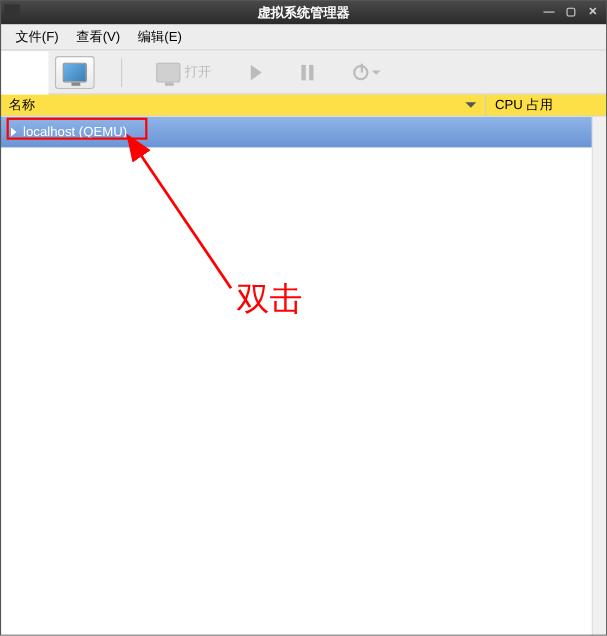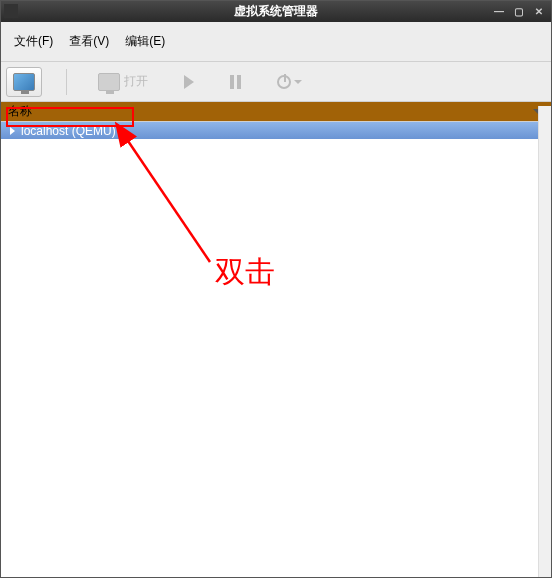--- a/index.html
+++ b/index.html
@@ -3,49 +3,49 @@
   <meta charset="utf-8">
   <style>
     * { box-sizing: border-box; margin: 0; padding: 0; }
     body { font-family: sans-serif; font-size: 12px; background: #fff; width: 552px; height: 578px; position: relative; }
     
     .titlebar { background: linear-gradient(#4a4a4a, #2a2a2a); height: 22px; display: flex; align-items: center; justify-content: center; color: #fff; font-size: 12px; font-weight: bold; position: relative; }
     .titlebar-icon { position: absolute; left: 4px; width: 14px; height: 14px; background: #333; }
     .titlebar-controls { position: absolute; right: 4px; display: flex; gap: 2px; }
     .titlebar-btn { width: 18px; height: 14px; display: flex; align-items: center; justify-content: center; color: #ccc; font-size: 10px; cursor: pointer; }
     
-    .menubar { background: #ededed; height: 40px; display: flex; align-items: center; padding: 0 6px; border-bottom: 1px solid #d0d0d0; }
+    .menubar { background: #ededed; height: 24px; display: flex; align-items: center; padding: 0 6px; border-bottom: 1px solid #d0d0d0; }
     .menu-item { padding: 3px 8px; cursor: pointer; }
     
-    .toolbar { background: #ededed; height: 40px; display: flex; align-items: center; padding: 0 6px; gap: 22px; border-bottom: 1px solid #d0d0d0; }
+    .toolbar { background: #ededed; height: 40px; display: flex; align-items: center; padding: 0 6px; gap: 22px; border-bottom: 1px solid #d0d0d0; margin-left: 44px; }
     .tool-btn { height: 30px; display: flex; align-items: center; justify-content: center; padding: 0 6px; border: 1px solid transparent; border-radius: 3px; cursor: pointer; color: #888; }
     .tool-btn.active { border: 1px solid #bbb; background: linear-gradient(#fefefe, #e8e8e8); }
     .tool-sep { width: 1px; height: 26px; background: #ccc; margin: 0 2px; }
     .tool-btn.disabled { color: #bbb; cursor: default; }
     .tool-label { margin-left: 4px; font-size: 12px; }
     
     .monitor-icon { width: 22px; height: 18px; border: 1px solid #888; border-radius: 2px; background: linear-gradient(135deg, #6eb4e8, #3a7cb8); position: relative; }
     .monitor-icon::after { content: ''; position: absolute; bottom: -4px; left: 7px; width: 8px; height: 3px; background: #888; }
     .monitor-icon.gray { background: #d0d0d0; border-color: #bbb; }
     .monitor-icon.gray::after { background: #bbb; }
     
     .play-icon { width: 0; height: 0; border-left: 10px solid currentColor; border-top: 7px solid transparent; border-bottom: 7px solid transparent; }
     .pause-icon { display: flex; gap: 3px; }
     .pause-icon span { width: 4px; height: 14px; background: currentColor; }
     .power-icon { width: 14px; height: 14px; border: 2px solid currentColor; border-radius: 50%; position: relative; }
     .power-icon::before { content: ''; position: absolute; top: -3px; left: 5px; width: 2px; height: 8px; background: currentColor; }
     .dropdown-caret { width: 0; height: 0; border-left: 4px solid transparent; border-right: 4px solid transparent; border-top: 4px solid currentColor; margin-left: 3px; }
     
-    .columns { display: flex; height: 20px; background: #a16207; border-bottom: 1px solid #d0d0d0; align-items: center; }
+    .columns { display: flex; height: 20px; background: #fde047; border-bottom: 1px solid #d0d0d0; align-items: center; }
     .col-name { flex: 1; padding: 0 8px; display: flex; align-items: center; justify-content: space-between; border-right: 1px solid #ccc; height: 100%; }
     .col-cpu { width: 110px; padding: 0 8px; height: 100%; display: flex; align-items: center; }
     .sort-caret { width: 0; height: 0; border-left: 5px solid transparent; border-right: 5px solid transparent; border-top: 5px solid #555; }
     
     .list { background: #fff; height: 478px; overflow: auto; position: relative; }
-    .list-row { display: flex; align-items: center; height: 17px; background: linear-gradient(#8fb5e8, #6a94d4); color: #fff; padding: 0 10px; cursor: pointer; }
+    .list-row { display: flex; align-items: center; height: 28px; background: linear-gradient(#8fb5e8, #6a94d4); color: #fff; padding: 0 10px; cursor: pointer; }
     .list-row .chev { margin-right: 6px; color: #fff; }
     .chev { width: 0; height: 0; border-top: 4px solid transparent; border-bottom: 4px solid transparent; border-left: 5px solid currentColor; }
     
     .highlight-box { position: absolute; border: 2px solid #f00; pointer-events: none; }
     .arrow-svg { position: absolute; pointer-events: none; }
     .annotation { position: absolute; color: #f00; font-size: 30px; pointer-events: none; }
     
     .scrollbar-v { position: absolute; right: 0; top: 106px; bottom: 0; width: 14px; background: #f0f0f0; border-left: 1px solid #ddd; }
     .outer-border { position: absolute; inset: 0; border: 1px solid #555; pointer-events: none; }
   </style>
@@ -90,20 +90,23 @@
     <div class="power-icon"></div>
     <div class="dropdown-caret"></div>
   </div>
 </div>
 
 <div class="columns">
   <div class="col-name">
     <span>名称</span>
     <div class="sort-caret"></div>
   </div>
+  <div class="col-cpu">
+    <span>CPU 占用</span>
+  </div>
 </div>
 
 <div class="list">
   <div class="list-row">
     <div class="chev"></div>
     <span>localhost (QEMU)</span>
   </div>
 </div>
 
 <div class="scrollbar-v"></div>

